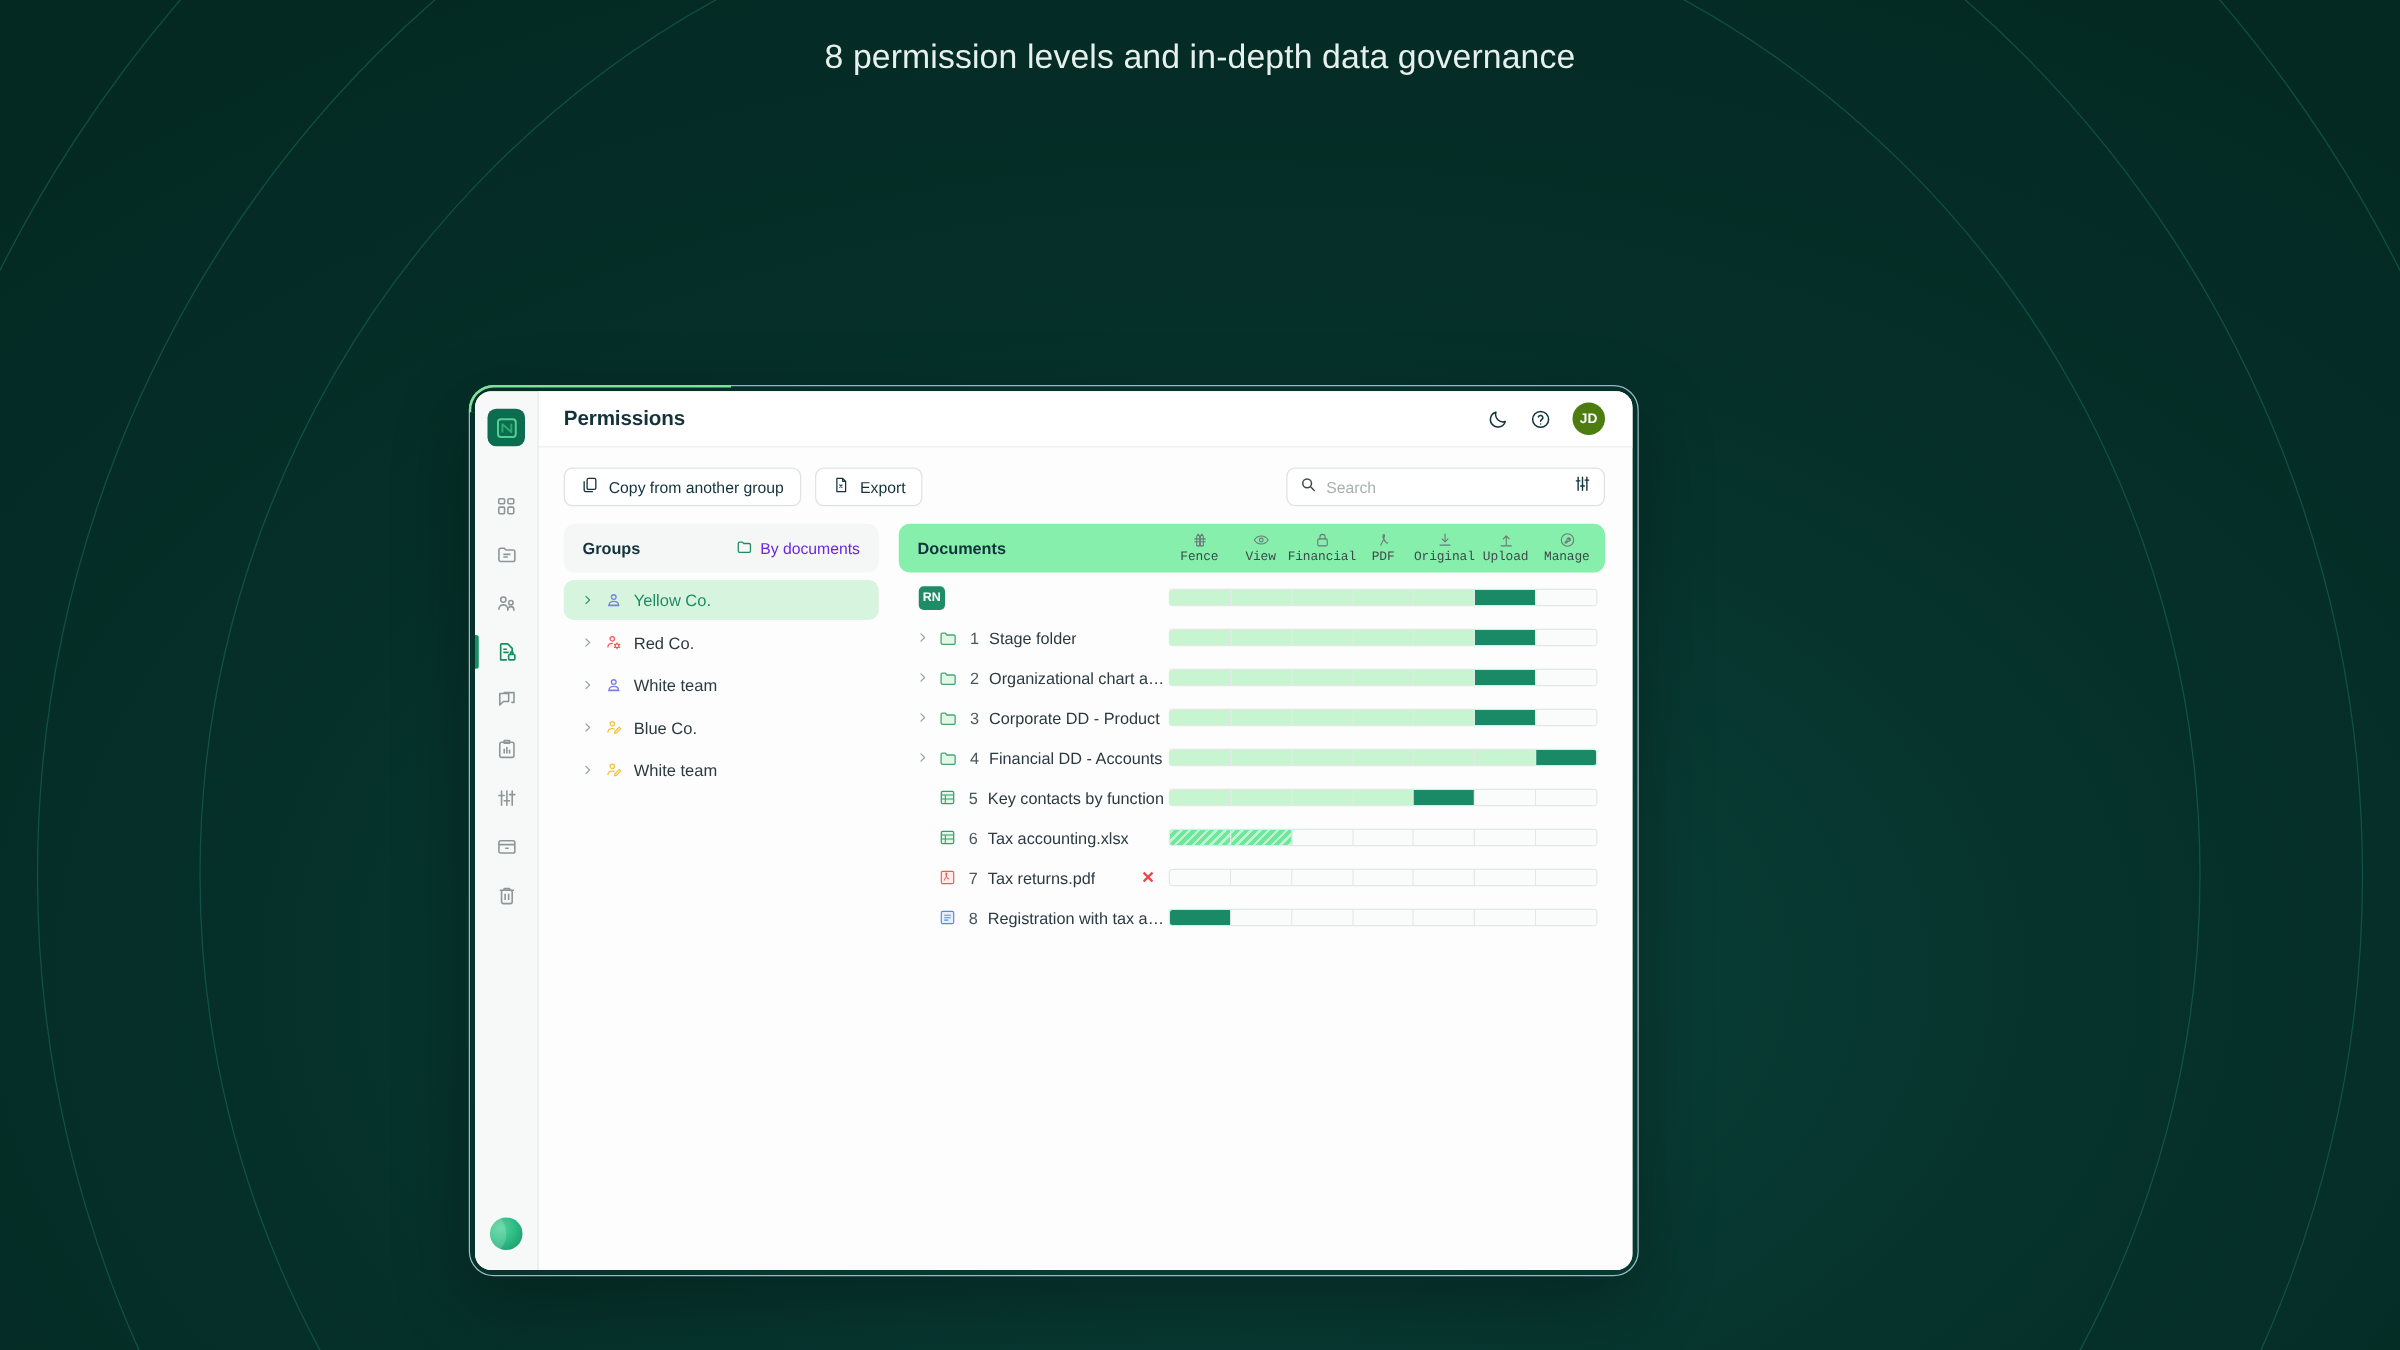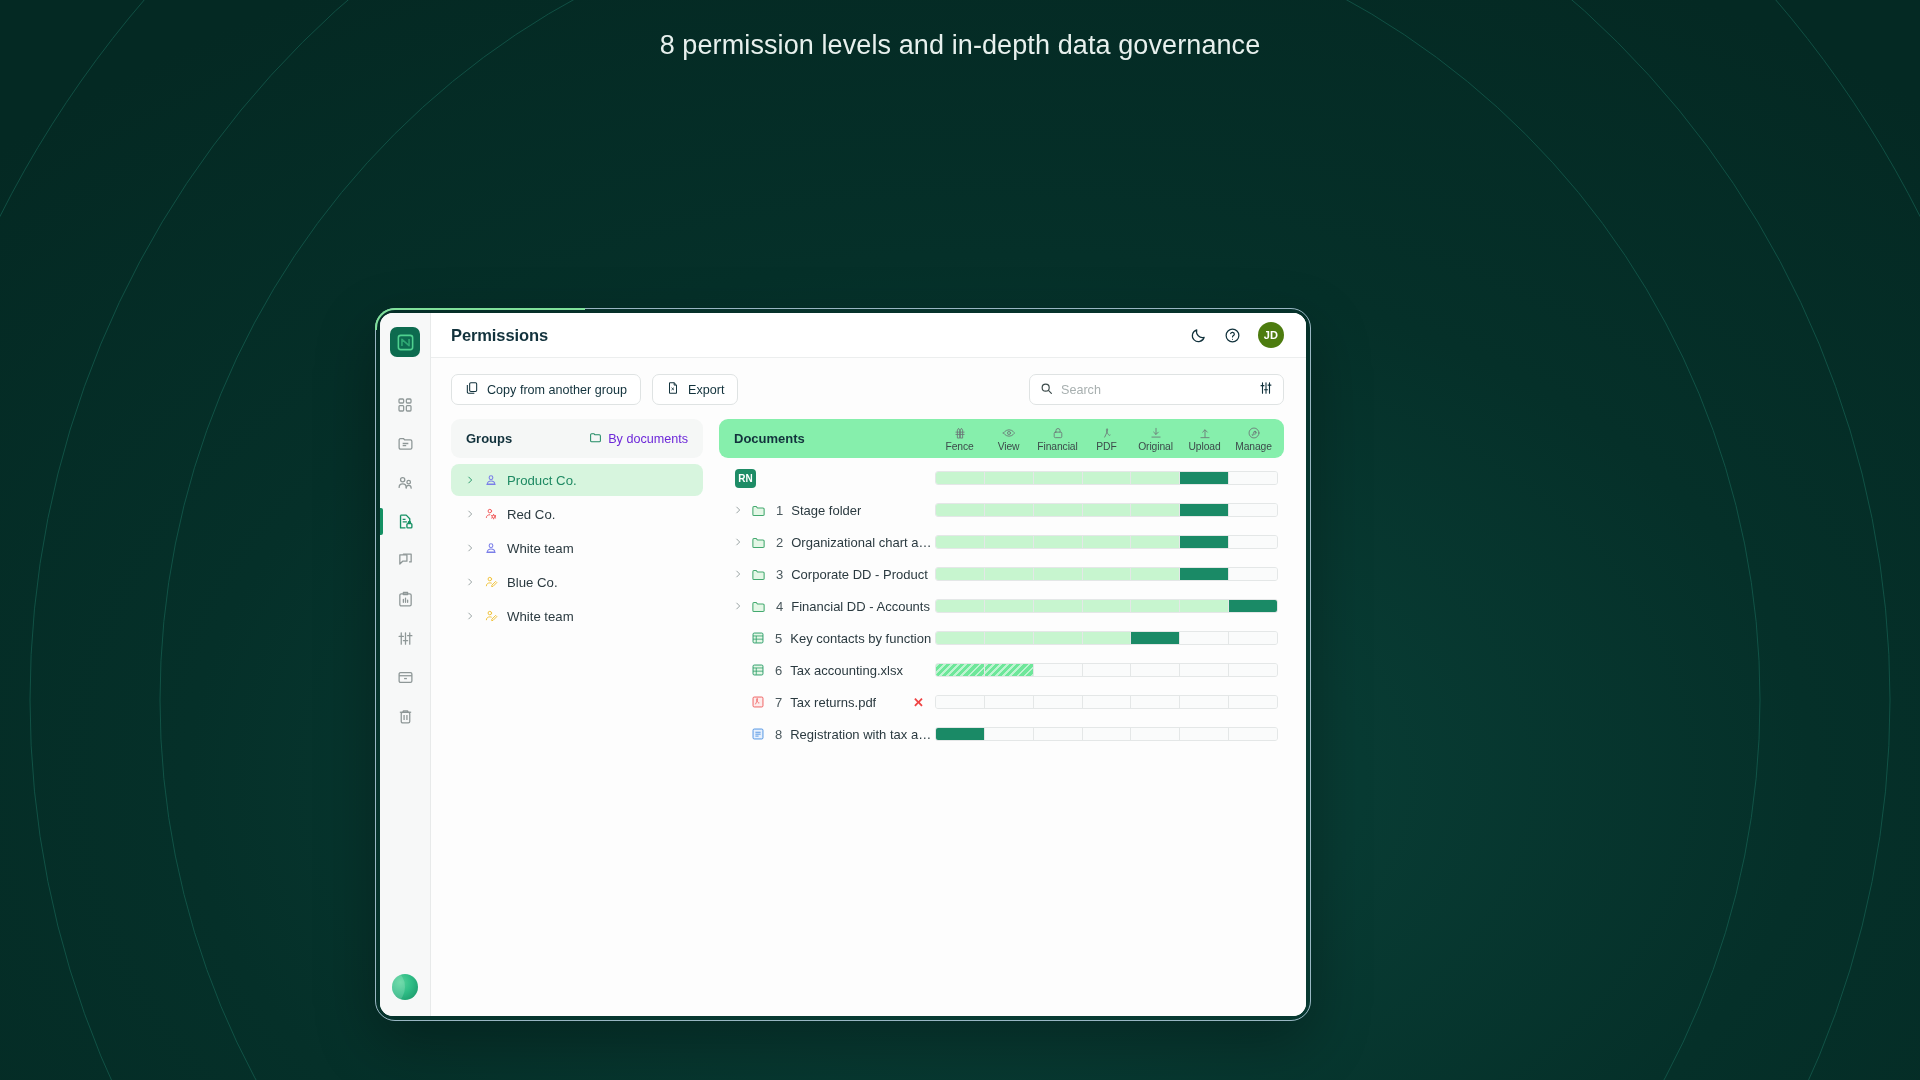--- a/index.html
+++ b/index.html
@@ -181,21 +181,21 @@
     padding: 0 14px; border-radius: 8px; margin-top: 2px;
     font-size: 13.2px; color: #2b3a40;
   }
   .grp-row.selected { background: #d7f5de; color: #1f8a63; }
   .chev { color: #9aa4a4; display: flex; align-items: center; flex: 0 0 10px;}
   .grp-row.selected .chev { color: #2c9a6d; }
 
   
   .docs-head { height: 39px; background: #86efac; border-radius: 9px; display: flex; align-items: center; padding: 0 0 0 15px; }
   .docs-head-title { font-size: 13px; font-weight: 700; color: #12323c; }
-  .cols { margin-left: auto; display: flex; align-items: center; padding-right: 6px; }
+  .cols { margin-left: auto; display: flex; align-items: center; padding-right: 6px; font-family: Liberation Mono, monospace; }
   .col {
     width: 49px; text-align: center;
     display: flex; flex-direction: column; align-items: center; gap: 1px;
     color: #5e6a6a;
   }
   .col-label { font-size: 10.3px; color: #3d4b4b; letter-spacing: -0.1px; white-space: nowrap;}
 
   .doc-row { height: 32px; display: flex; align-items: center; padding: 0 0 0 14px; position: relative;}
   .doc-left { display: flex; align-items: center; gap: 8px; min-width: 0; }
   .doc-num { font-size: 13px; color: #4a585d; margin-left: 2px;}
@@ -405,21 +405,21 @@
                       <path d="M9 5l7 7-7 7"></path>
                     </svg>
                   </span>
                   <span style="display:flex;align-items:center">
                     <svg width="14" height="14" viewBox="0 0 24 24" fill="none" stroke="#7a7ee8" stroke-width="1.8" stroke-linejoin="round" stroke-linecap="round">
                       <circle cx="12" cy="8" r="3.2"></circle>
                       <path d="M5.5 19c0-3.3 2.9-5.2 6.5-5.2S18.5 15.7 18.5 19z"></path>
                       <path d="M5 19.8h14"></path>
                     </svg>
                   </span>
-                  <span>Product Co.</span>
+                  <span>Yellow Co.</span>
                 </div>
                 <div class="grp-row">
                   <span class="chev">
                     <svg width="10" height="10" viewBox="0 0 24 24" fill="none" stroke="currentColor" stroke-width="2.4" stroke-linecap="round" stroke-linejoin="round">
                       <path d="M9 5l7 7-7 7"></path>
                     </svg>
                   </span>
                   <span style="display:flex;align-items:center">
                     <svg width="14" height="14" viewBox="0 0 24 24" fill="none" stroke="#f05a5a" stroke-width="1.7" stroke-linejoin="round" stroke-linecap="round">
                       <circle cx="10" cy="7" r="3"></circle>

